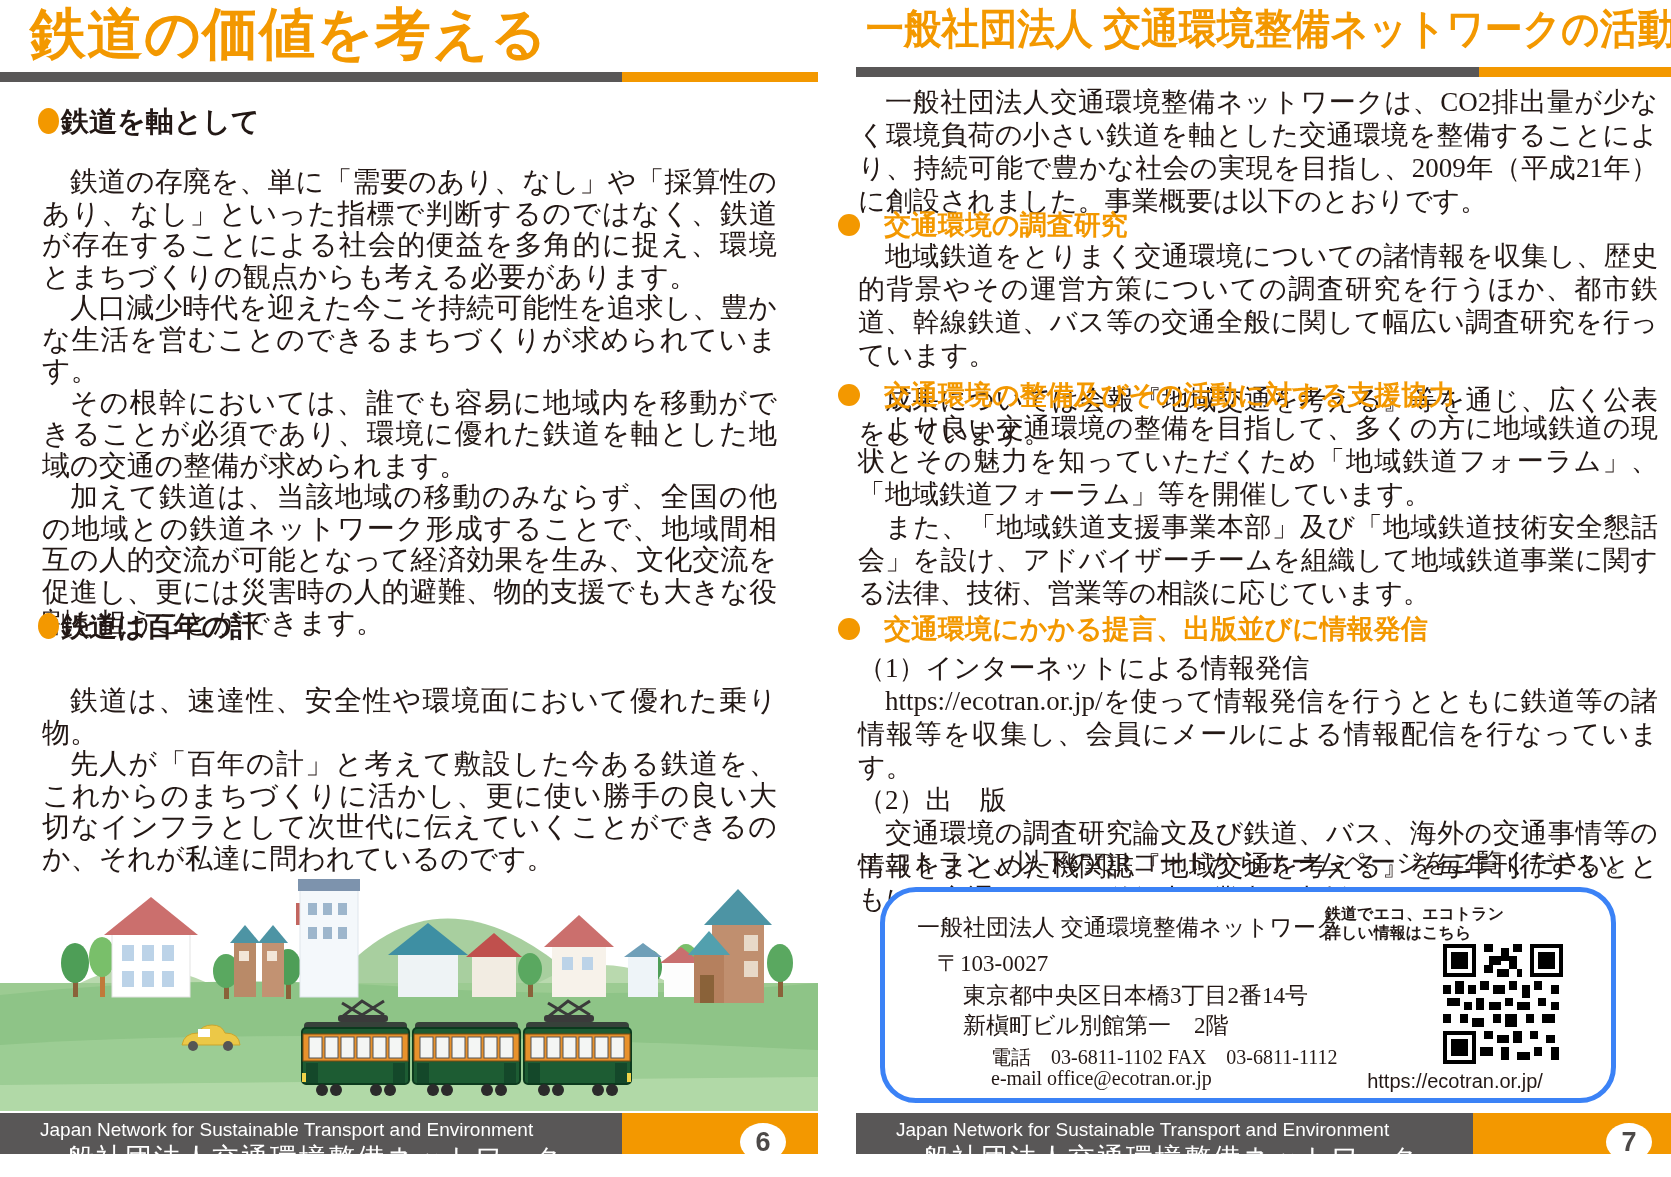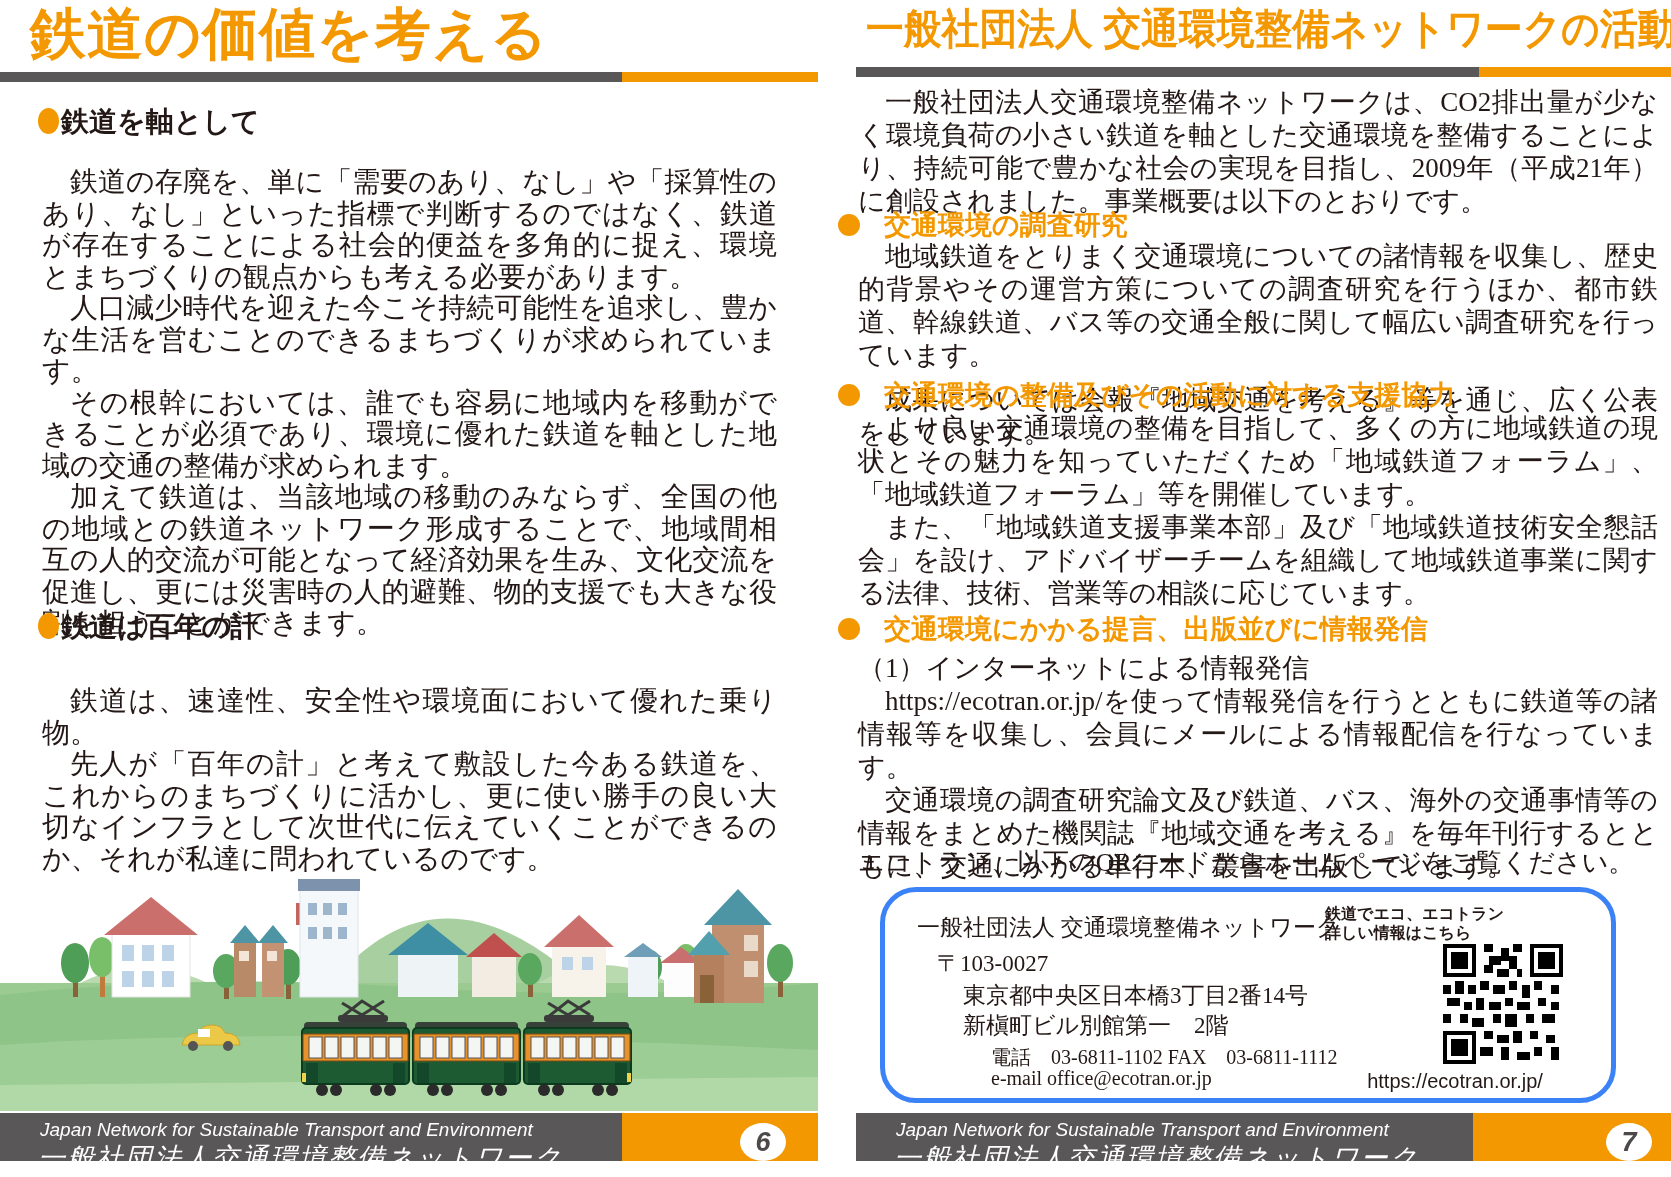--- a/index.html
+++ b/index.html
@@ -46,21 +46,21 @@
   .cb-addr2{left:78px;top:118px;font-size:23px;}
   .cb-tel{left:106px;top:152px;font-size:20px;}
   .cb-mail{left:106px;top:175px;font-size:20px;}
   .qr-caption{left:440px;top:12px;width:260px;text-align:left;
               font-family:"Liberation Sans","DejaVu Sans",sans-serif;font-size:16px;line-height:19px;font-weight:bold;}
   .qr-wrap{left:558px;top:52px;width:120px;height:120px;}
   .qr-url{left:430px;top:178px;width:280px;text-align:center;
           font-family:"Liberation Sans","DejaVu Sans",sans-serif;font-size:20px;}
 
   
-  .footer{top:1113px;height:48px;color:#ffffff;font-family:"Liberation Sans","DejaVu Sans",sans-serif;font-style:italic;}
+  .footer{top:1113px;height:41px;color:#ffffff;font-family:"Liberation Sans","DejaVu Sans",sans-serif;}
   .footer-left{left:0;width:818px;background:linear-gradient(to right,#595757 0 76%,#f39800 76% 100%);}
   .footer-right{left:856px;width:815px;background:linear-gradient(to right,#595757 0 75.7%,#f39800 75.7% 100%);}
   .f-en{position:absolute;left:40px;top:6px;font-size:19px;white-space:nowrap;}
   .f-ja{position:absolute;left:38px;top:27px;font-size:27px;letter-spacing:2px;white-space:nowrap;}
   .page-num{position:absolute;top:10px;width:46px;height:38px;border-radius:50%;background:#ffffff;
             color:#4c4948;font-size:27px;font-weight:bold;text-align:center;line-height:38px;}
   .pn-left{left:740px;}
   .pn-right{left:750px;}
 </style>
 </head>
@@ -313,20 +313,21 @@
     <p>より良い交通環境の整備を目指して、多くの方に地域鉄道の現状とその魅力を知っていただくため「地域鉄道フォーラム」、「地域鉄道フォーラム」等を開催しています。</p>
     <p>また、「地域鉄道支援事業本部」及び「地域鉄道技術安全懇話会」を設け、アドバイザーチームを組織して地域鉄道事業に関する法律、技術、営業等の相談に応じています。</p>
   </div>
 
   <div class="abs or-head" style="left:838px;top:616px;">
     <span class="dot"></span><span>交通環境にかかる提言、出版並びに情報発信</span>
   </div>
   <div class="abs body-r" style="left:858px;top:652px;">
     <p class="noindent">（1）インターネットによる情報発信</p>
     <p>https://ecotran.or.jp/を使って情報発信を行うとともに鉄道等の諸情報等を収集し、会員にメールによる情報配信を行なっています。</p>
+    <p class="noindent">（2）出　版</p>
     <p>交通環境の調査研究論文及び鉄道、バス、海外の交通事情等の情報をまとめた機関誌『地域交通を考える』を毎年刊行するとともに、交通にかかる単行本、叢書を出版しています。</p>
   </div>
 
   <div class="abs" style="left:858px;top:845px;font-size:26px;white-space:nowrap;">エコトラン、以下のQRコードからホームページをご覧ください。</div>
 
   <div class="abs contact-box">
     <div class="line cb-name">一般社団法人 交通環境整備ネットワーク</div>
     <div class="line cb-postal">〒103-0027</div>
     <div class="line cb-addr1">東京都中央区日本橋3丁目2番14号</div>
     <div class="line cb-addr2">新槇町ビル別館第一　2階</div>

